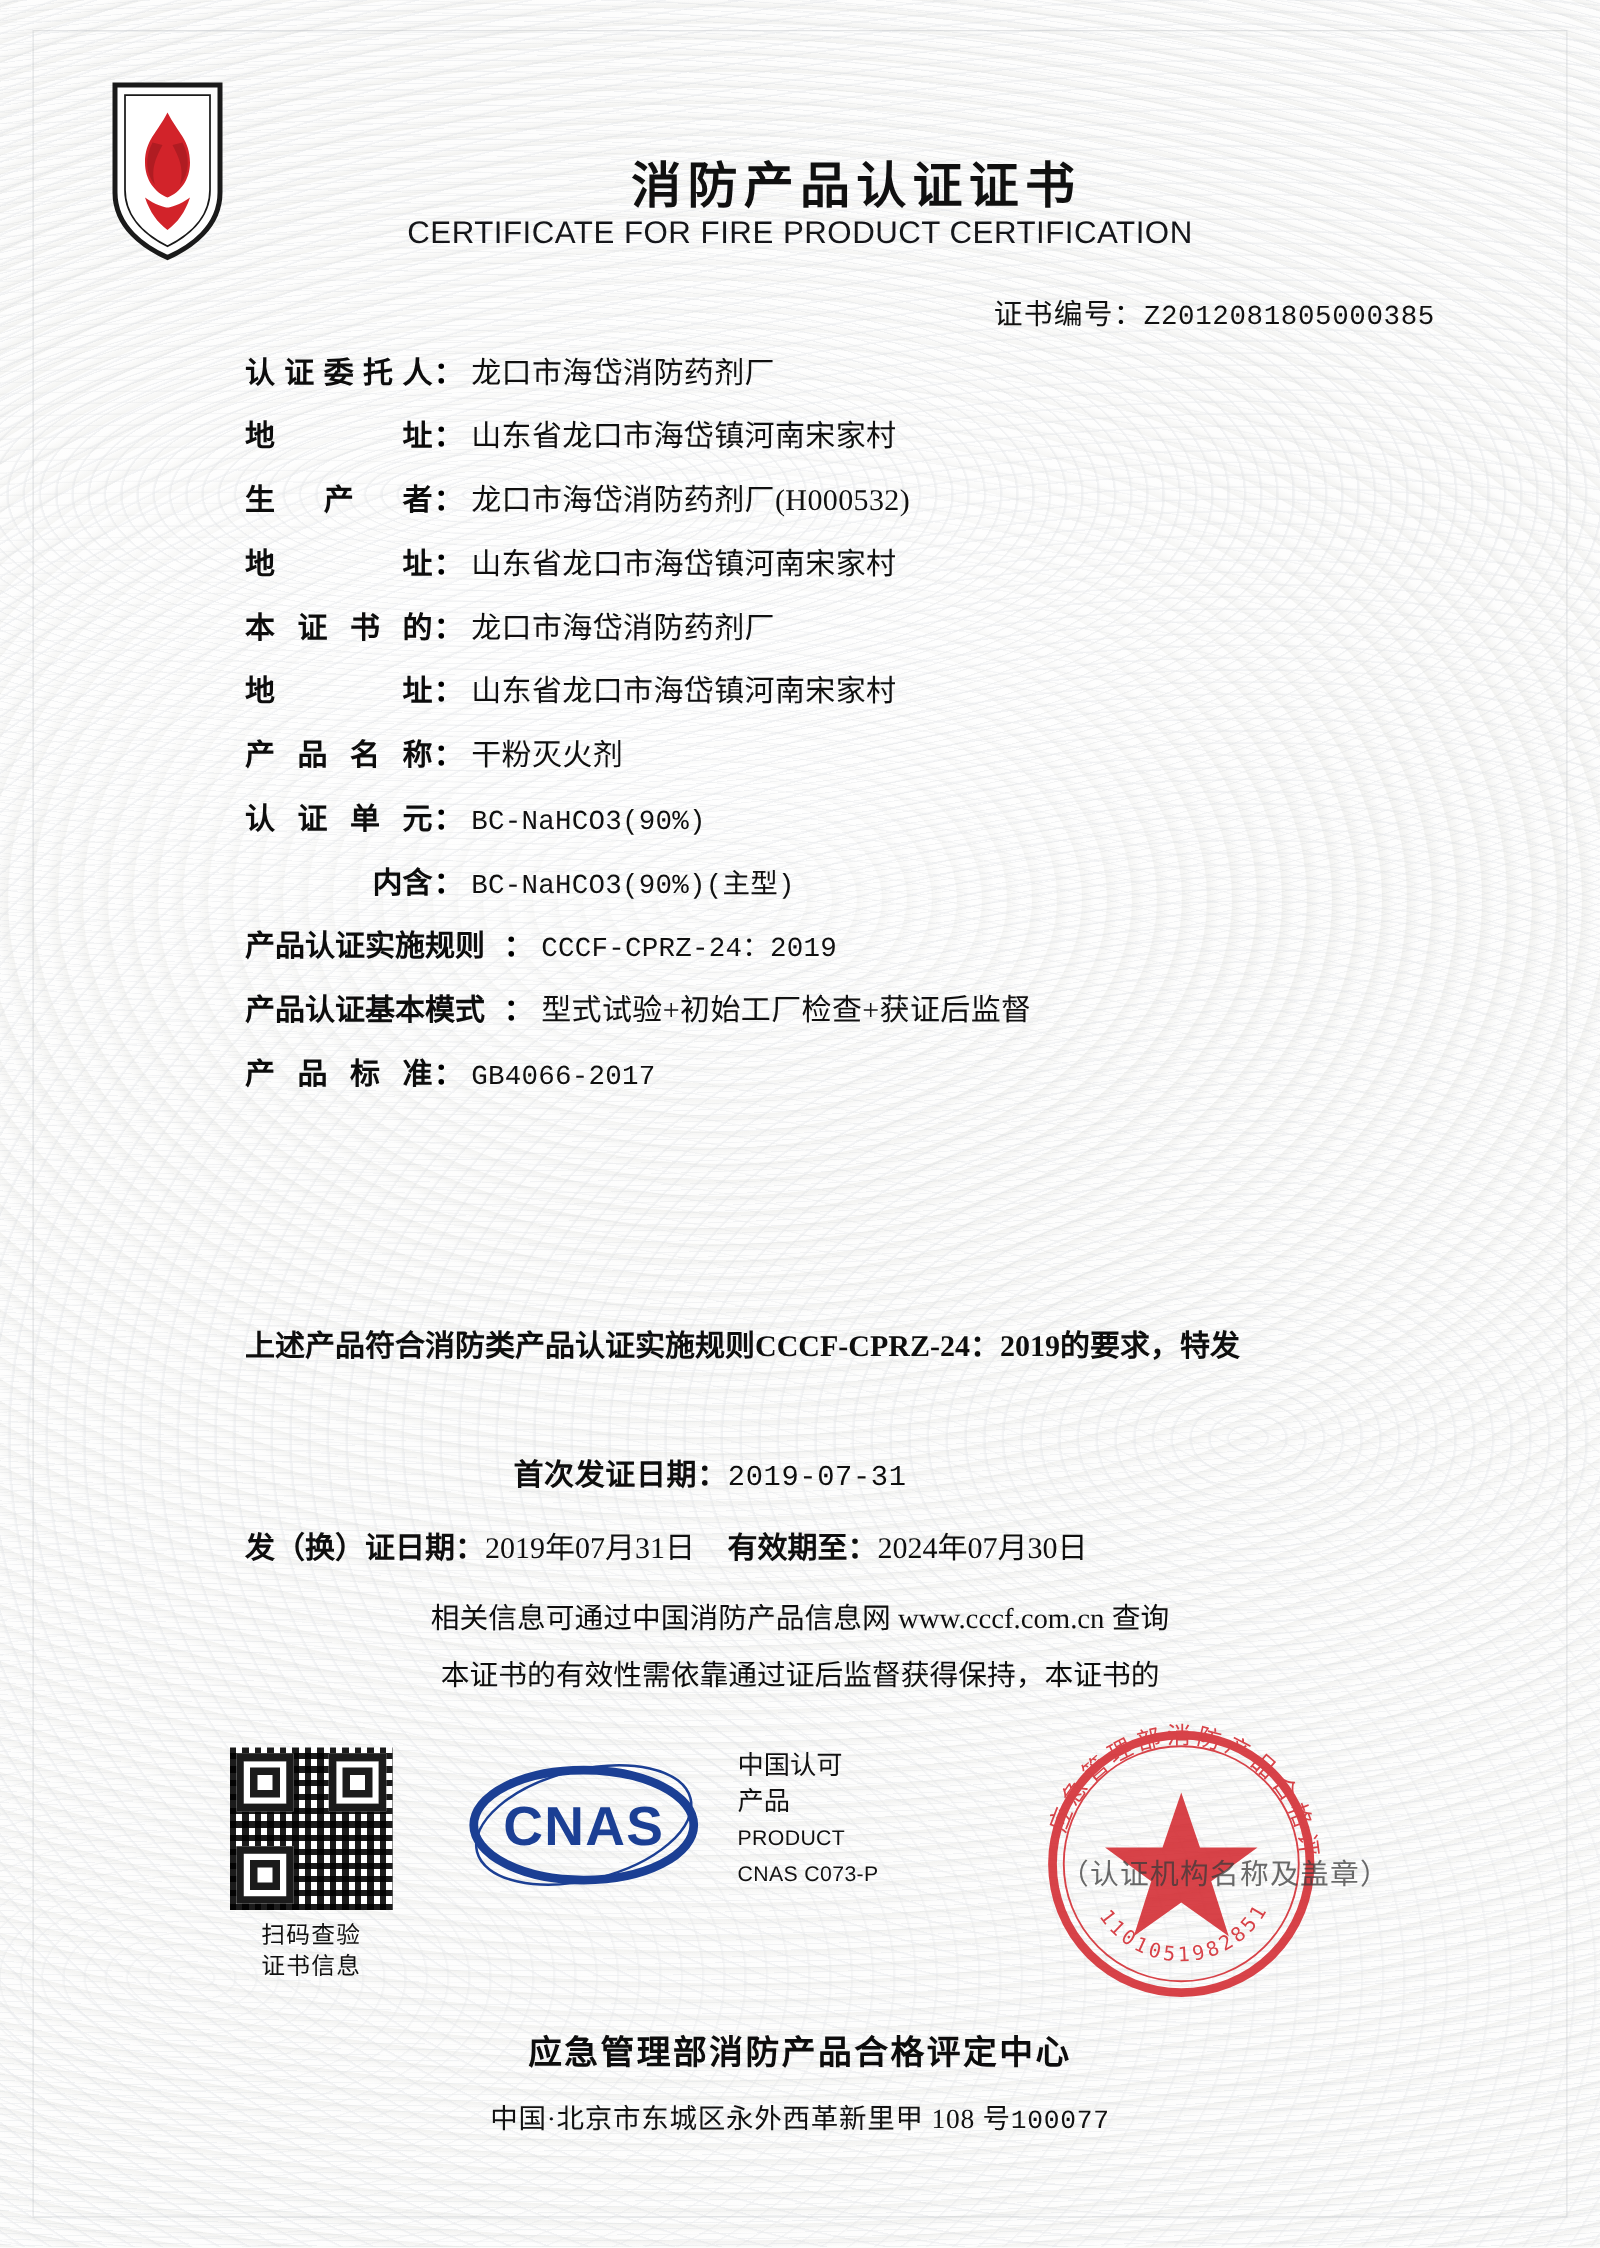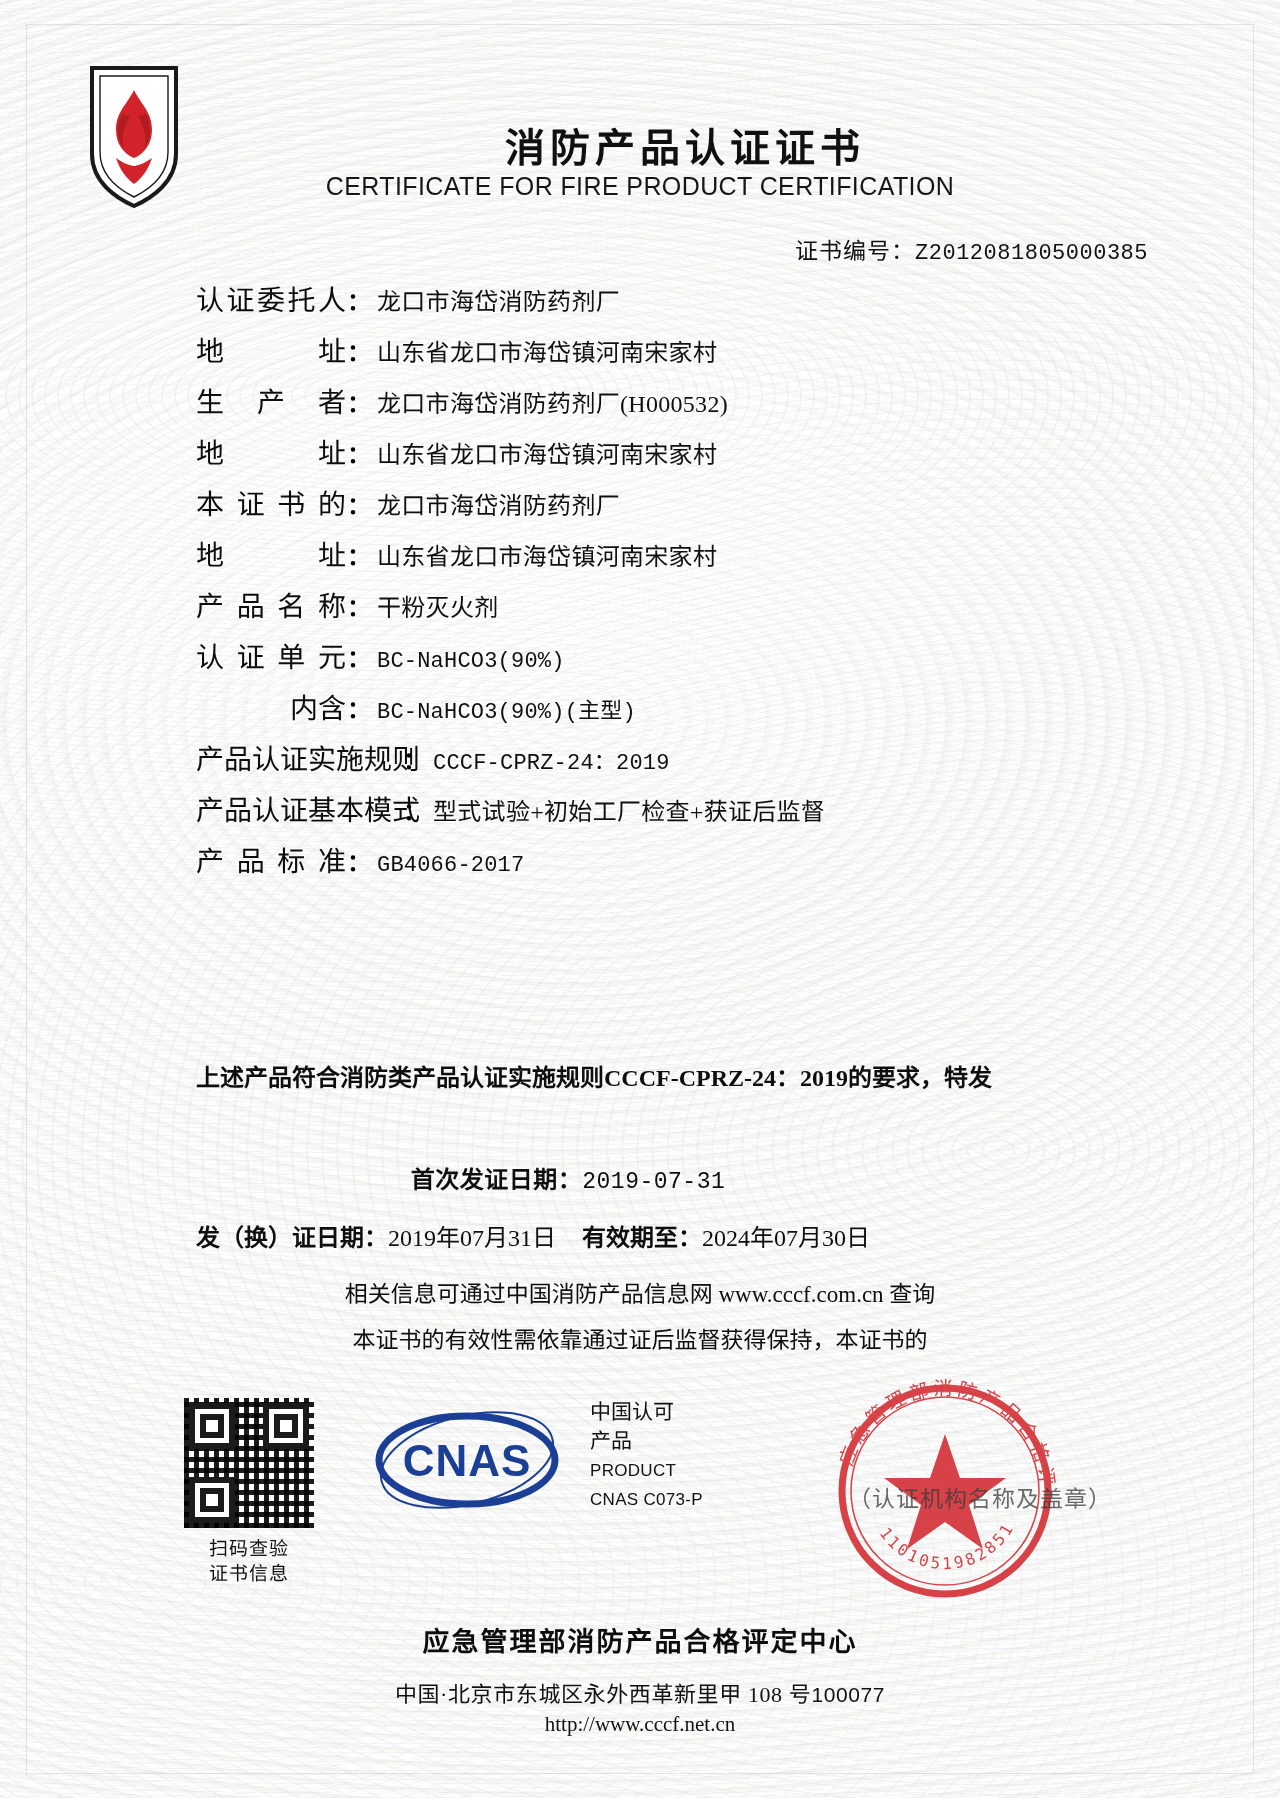--- a/index.html
+++ b/index.html
@@ -101,22 +101,22 @@
   }
   .row {
     display: flex;
     align-items: baseline;
     margin-bottom: 9px;
     min-height: 42px;
   }
   .row .lab {
     flex: 0 0 auto;
     width: 150px;
-    font-size: 28px;
-    font-weight: 400;
+    font-size: 24px;
+    font-weight: 700;
     color: #0d0d0d;
     letter-spacing: 0px;
     text-align: justify;
     text-align-last: justify;
     white-space: nowrap;
   }
   .row .lab.wide {
     width: 206px;
     text-align-last: left;
   }
@@ -301,21 +301,21 @@
     left: 0;
     top: 1676px;
     width: 1280px;
     text-align: center;
     font-size: 22px;
     color: #111;
     letter-spacing: 0.6px;
   }
   .addr .zip {
     display: inline-block;
-    font-family: Liberation Sans, sans-serif;
+    font-family: Liberation Mono, monospace;
     font-size: 21px;
   }
   .site {
     position: absolute;
     left: 0;
     top: 1712px;
     width: 1280px;
     text-align: center;
     font-size: 21px;
     font-family: "Liberation Serif", serif;
@@ -485,16 +485,15 @@
           </text>
         </g>
       </svg>
     </div>
     <div class="seal-placeholder">（认证机构名称及盖章）</div>
 
     <div class="issuer">应急管理部消防产品合格评定中心</div>
     <div class="addr">
       <span>中国·北京市东城区永外西革新里甲 108 号</span><span class="zip">100077</span>
     </div>
-    <div class="site">http://www.cccf.net.cn</div>
 
   </div>
 </div>
 
 </body></html>

